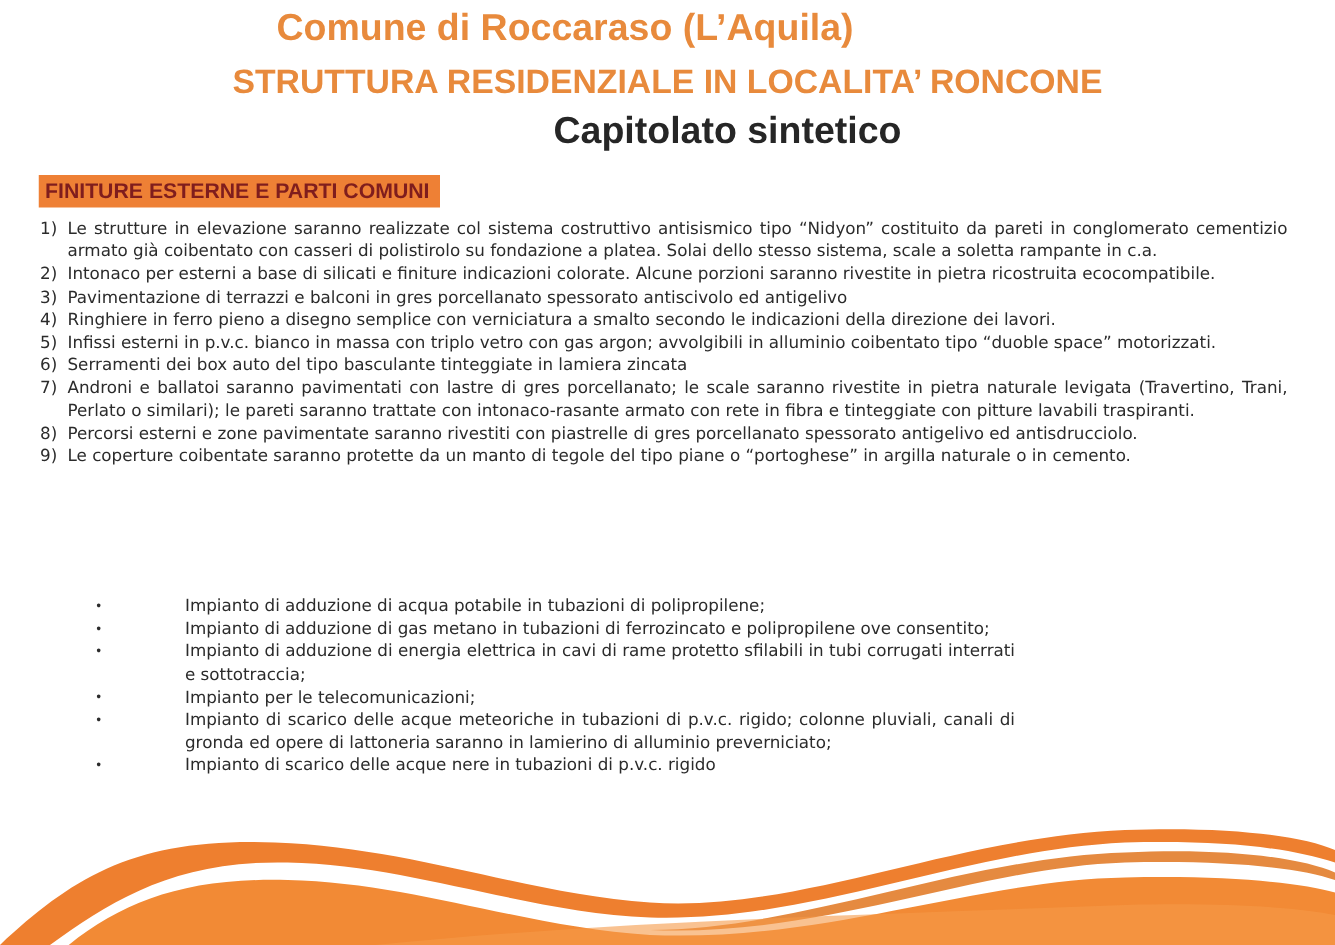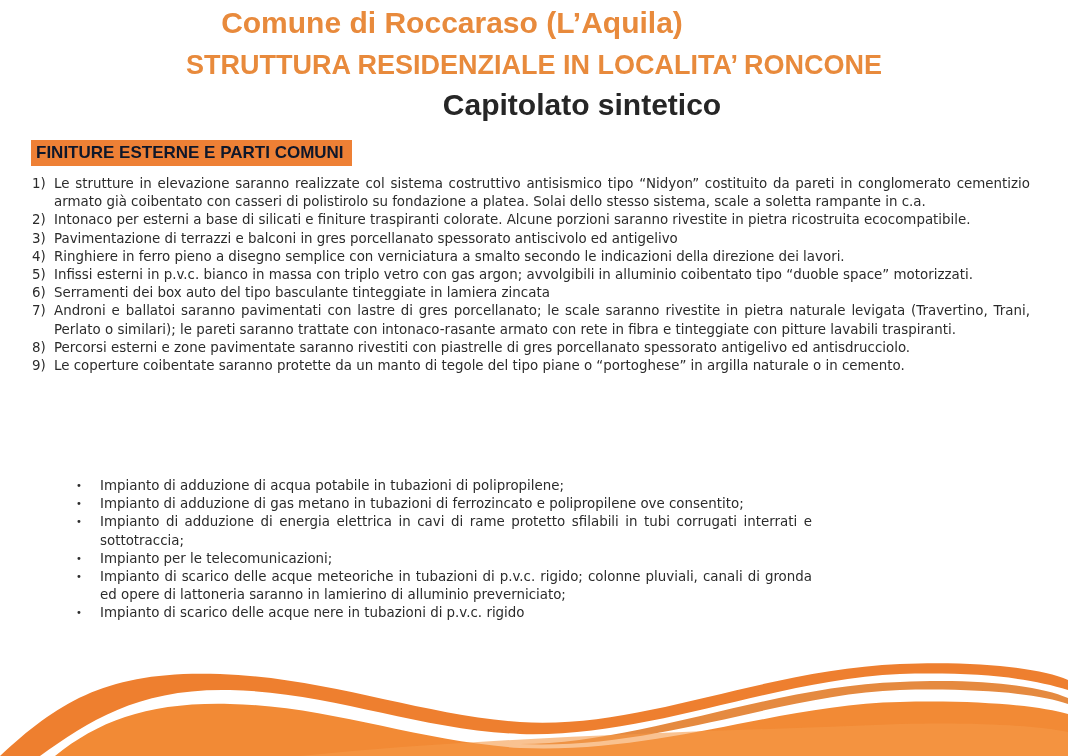--- a/index.html
+++ b/index.html
@@ -19,57 +19,57 @@
     font-family:"Liberation Sans", sans-serif; font-weight:bold;
     font-size:27px; color:#e88a3c;
   }
   .title3 {
     position:absolute; left:0; top:88px; width:1068px; text-align:center;
     font-family:"Liberation Sans", sans-serif; font-weight:bold;
     font-size:30px; color:#262626;padding-left:48px;
   }
   .section-badge {
     position:absolute; left:31px; top:140px; height:26px;
-    background:#ee8035; color:#0f172a;
+    background:#ee8035; color:#7f1d1d;
     font-family:"Liberation Sans", sans-serif; font-weight:bold;
     font-size:17px; line-height:26px; padding:0 8px 0 5px;
   }
   .list {
     position:absolute; left:32px; top:175px; width:998px;
     font-size:13.4px; line-height:18.2px; color:#2b2b2b;
   }
   .item { display:flex; }
   .num { width:22px; flex:0 0 22px; }
   .txt { flex:1; text-align:justify; }
   .sublist {
     position:absolute; left:76px; top:477px; width:736px;
     font-size:13.4px; line-height:18.2px; color:#2b2b2b;
   }
   .sub { display:flex; }
   .bullet { width:24px; flex:0 0 24px; font-size:10px; }
-  .subtxt { flex:1; text-align:justify; }
+  .subtxt { flex:1; text-align:justify;margin-left:48px; }
   .wave { position:absolute; left:0; top:640px; width:1068px; height:116px; }
 </style>
 </head>
 <body>
 
 <div class="title1">Comune di Roccaraso (L’Aquila)</div>
 <div class="title2">STRUTTURA RESIDENZIALE IN LOCALITA’ RONCONE</div>
 <div class="title3">Capitolato sintetico</div>
 
 <div class="section-badge">FINITURE ESTERNE E PARTI COMUNI</div>
 
 <div class="list">
   <div class="item">
       <span class="num">1)</span>
       <span class="txt">Le strutture in elevazione saranno realizzate col sistema costruttivo antisismico tipo “Nidyon” costituito da pareti in conglomerato cementizio armato già coibentato con casseri di polistirolo su fondazione a platea. Solai dello stesso sistema, scale a soletta rampante in c.a.</span>
     </div>
   <div class="item">
       <span class="num">2)</span>
-      <span class="txt">Intonaco per esterni a base di silicati e finiture traspiranti colorate. Alcune porzioni saranno rivestite in pietra ricostruita ecocompatibile.</span>
+      <span class="txt">Intonaco per esterni a base di silicati e finiture indicazioni colorate. Alcune porzioni saranno rivestite in pietra ricostruita ecocompatibile.</span>
     </div>
   <div class="item">
       <span class="num">3)</span>
       <span class="txt">Pavimentazione di terrazzi e balconi in gres porcellanato spessorato antiscivolo ed antigelivo</span>
     </div>
   <div class="item">
       <span class="num">4)</span>
       <span class="txt">Ringhiere in ferro pieno a disegno semplice con verniciatura a smalto secondo le indicazioni della direzione dei lavori.</span>
     </div>
   <div class="item">

